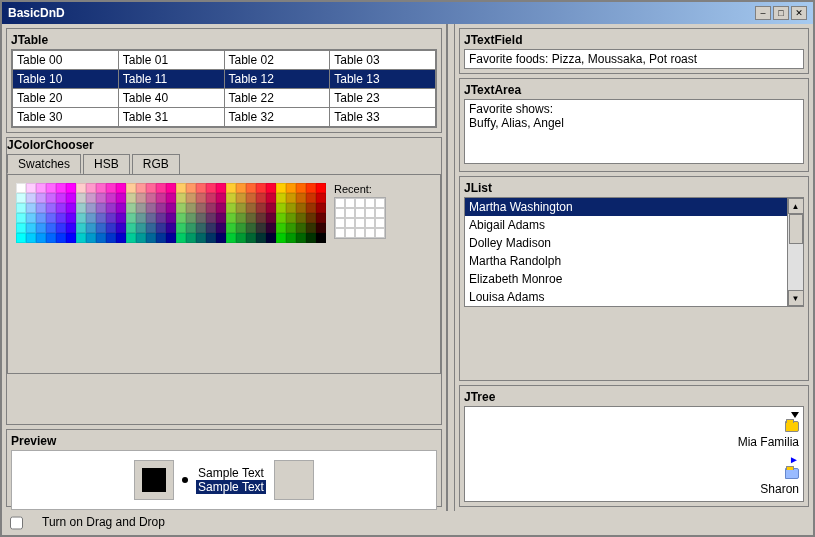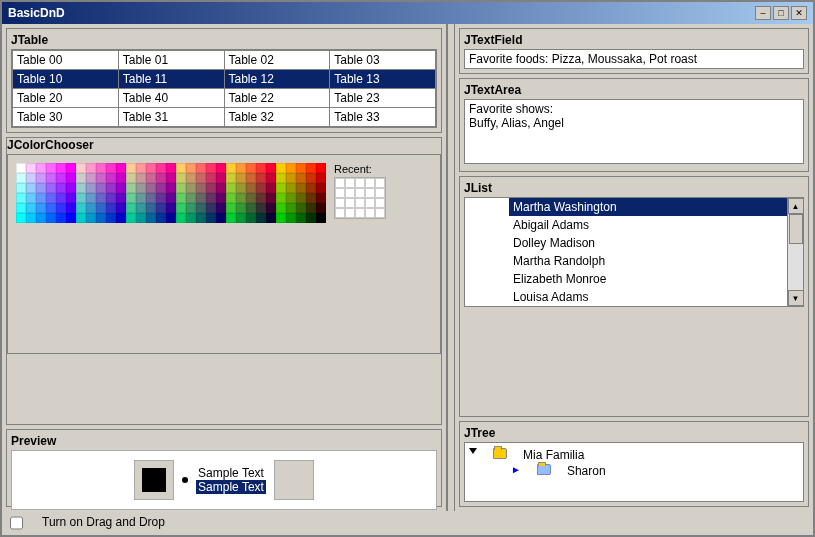--- a/index.html
+++ b/index.html
@@ -299,21 +299,20 @@
       border: 1px solid #808080;
       padding: 4px;
       background: #d4d0c8;
       flex: 1;
     }
 
     .jlist-item {
       padding: 2px 4px;
       font-size: 12px;
       cursor: pointer;
-      margin-left: 44px;
     }
 
     .jlist-item.selected {
       background: #0a246a;
       color: white;
     }
 
     .jtree-section {
       border: 1px solid #808080;
       padding: 4px;
@@ -322,24 +321,25 @@
 
     .jtree-wrapper {
       background: white;
       border: 1px solid #808080;
       padding: 4px;
       min-height: 60px;
     }
 
     .tree-item {
       display: flex;
-      align-items: flex-start;
-      gap: 16px;
+      align-items: flex-end;
+      gap: 3px;
       padding: 1px 0;
       cursor: pointer;
+      flex-direction: column;
     }
 
     .tree-item-child {
       margin-left: 18px;
     }
 
     .folder-icon {
       display: inline-block;
       width: 14px;
       height: 11px;
@@ -473,20 +473,25 @@
               <td>Table 32</td>
               <td>Table 33</td>
             </tr>
           </tbody>
             </table>
         </div>
       </div>
 
       <div class="jcolorchooser-section">
         <div class="section-label">JColorChooser</div>
+        <div class="tabs-bar">
+          <div class="tab active">Swatches</div>
+          <div class="tab">HSB</div>
+          <div class="tab">RGB</div>
+        </div>
         <div class="tab-content">
           <div class="swatch-area">
             <div class="swatch-grid" id="swatch-grid">
                 <div class="swatch-row">
                   <div class="swatch-cell" style="background: rgb(255, 255, 255); border: 0.5px solid rgba(0, 0, 0, 0.1);"></div>
                   <div class="swatch-cell" style="background: rgb(255, 204, 255); border: 0.5px solid rgba(0, 0, 0, 0.1);"></div>
                   <div class="swatch-cell" style="background: rgb(255, 153, 255); border: 0.5px solid rgba(0, 0, 0, 0.1);"></div>
                   <div class="swatch-cell" style="background: rgb(255, 102, 255); border: 0.5px solid rgba(0, 0, 0, 0.1);"></div>
                   <div class="swatch-cell" style="background: rgb(255, 51, 255); border: 0.5px solid rgba(0, 0, 0, 0.1);"></div>
                   <div class="swatch-cell" style="background: rgb(255, 0, 255); border: 0.5px solid rgba(0, 0, 0, 0.1);"></div>

